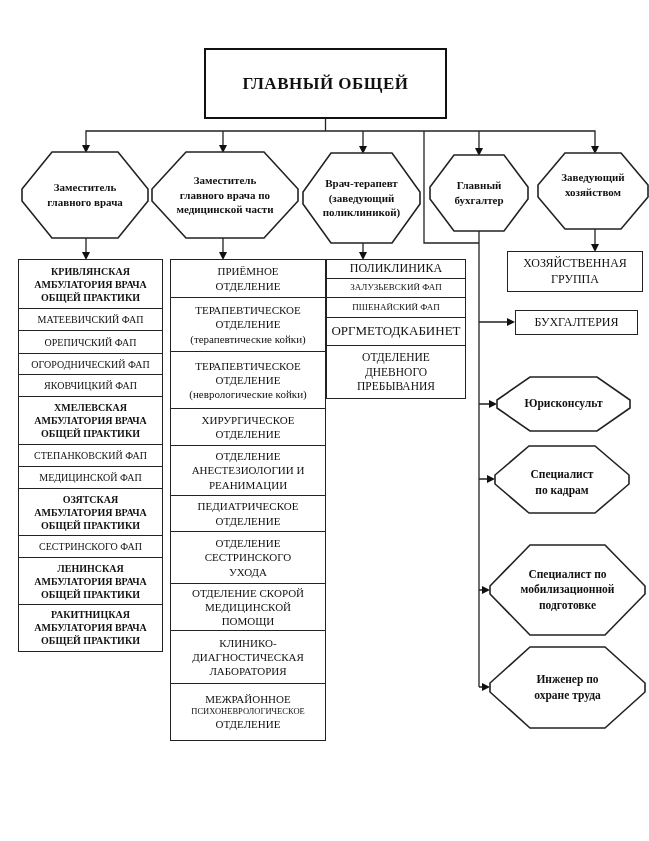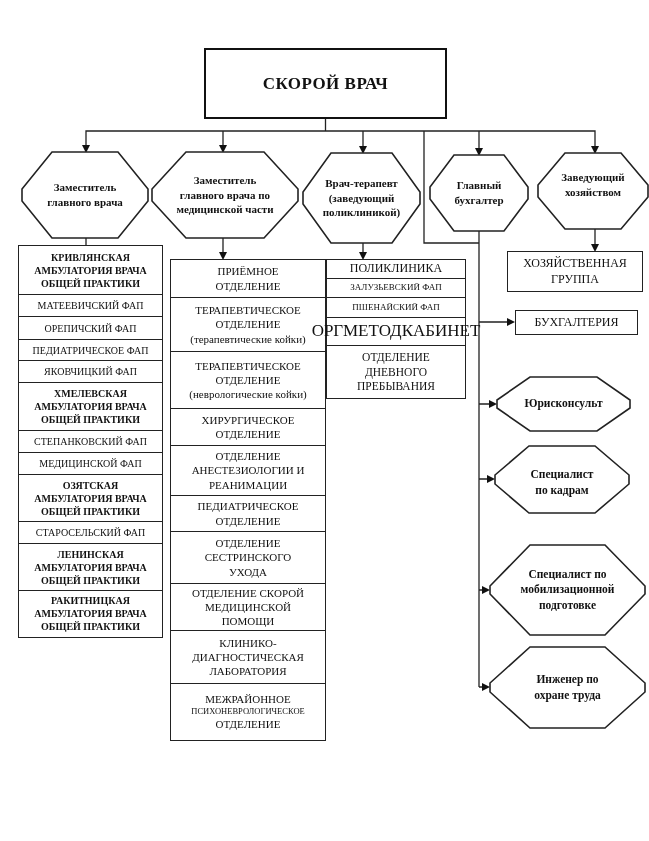--- a/index.html
+++ b/index.html
@@ -21,21 +21,21 @@
     position:relative;box-sizing:border-box;border:1.5px solid #222;background:#fff;
     margin-top:-1.5px;display:flex;flex-direction:column;align-items:center;
     justify-content:center;text-align:center;white-space:pre-line;
     font-size:11px;line-height:1.3;padding:1px 2px;
   }
   .cell:first-child{margin-top:0;}
   .c1 .cell{font-size:10px;line-height:1.3;}
   .b{font-weight:bold;}
   .fs9{font-size:9px;}
   .fs12{font-size:12px;}
-  .fs125{font-size:17px;}
+  .fs125{font-size:13px;}
   .fs115{font-size:11.5px;}
   .small-line{font-size:8.5px;line-height:1.25;}
   .box-label{font-size:12px;line-height:1.3;}
 </style>
 </head>
 <body>
 
 <div id="canvas">
 
   <svg id="wires" viewBox="0 0 649 841" xmlns="http://www.w3.org/2000/svg">
@@ -82,21 +82,21 @@
       <polygon points="454,155 504,155 528,187 528,199 504,231 454,231 430,199 430,187"></polygon>
       <polygon points="565,153 621,153 648,185 648,197 621,229 565,229 538,197 538,185"></polygon>
       <polygon points="530,377 597,377 630,400 630,408 597,431 530,431 497,408 497,400"></polygon>
       <polygon points="529,446 595,446 629,475 629,484 595,513 529,513 495,484 495,475"></polygon>
       <polygon points="530,545 605,545 645,586 645,594 605,635 530,635 490,594 490,586"></polygon>
       <polygon points="530,647 605,647 645,683 645,692 605,728 530,728 490,692 490,683"></polygon>
     </g>
   </svg>
 
   <div class="abs rect title-box" style="left:204px;top:48px;width:243px;height:71px;">
-    <span class="lbl">СКОРОЙ ВРАЧ</span>
+    <span class="lbl">ГЛАВНЫЙ ОБЩЕЙ</span>
   </div>
 
   <div class="abs oct-label" style="left:22px;top:152px;width:126px;height:86px;">
     <span class="lbl">Заместитель
 главного врача</span>
   </div>
   <div class="abs oct-label" style="left:152px;top:152px;width:146px;height:86px;">
     <span class="lbl">Заместитель
 главного врача по
 медицинской части</span>
@@ -108,37 +108,37 @@
   </div>
   <div class="abs oct-label" style="left:430px;top:155px;width:98px;height:76px;">
     <span class="lbl">Главный
 бухгалтер</span>
   </div>
   <div class="abs oct-label" style="left:538px;top:153px;width:110px;height:64px;">
     <span class="lbl">Заведующий
 хозяйством</span>
   </div>
 
-  <div class="col c1" style="left:18px;top:245px;width:145px;">
+  <div class="col c1" style="left:18px;top:259px;width:145px;">
     <div class="cell b" style="height:50px">КРИВЛЯНСКАЯ
 АМБУЛАТОРИЯ ВРАЧА
 ОБЩЕЙ ПРАКТИКИ</div>
     <div class="cell" style="height:24px">МАТЕЕВИЧСКИЙ ФАП</div>
     <div class="cell" style="height:24px">ОРЕПИЧСКИЙ ФАП</div>
-    <div class="cell" style="height:23px">ПЕДИАТРИЧЕСКОЕ ФАП</div>
+    <div class="cell" style="height:23px">ОГОРОДНИЧЕСКИЙ ФАП</div>
     <div class="cell" style="height:23px">ЯКОВЧИЦКИЙ ФАП</div>
     <div class="cell b" style="height:50px">ХМЕЛЕВСКАЯ
 АМБУЛАТОРИЯ ВРАЧА
 ОБЩЕЙ ПРАКТИКИ</div>
     <div class="cell" style="height:23px">СТЕПАНКОВСКИЙ ФАП</div>
     <div class="cell" style="height:24px">МЕДИЦИНСКОЙ ФАП</div>
     <div class="cell b" style="height:48px">ОЗЯТСКАЯ
 АМБУЛАТОРИЯ ВРАЧА
 ОБЩЕЙ ПРАКТИКИ</div>
-    <div class="cell" style="height:24px">СТАРОСЕЛЬСКИЙ ФАП</div>
+    <div class="cell" style="height:24px">СЕСТРИНСКОГО ФАП</div>
     <div class="cell b" style="height:48px">ЛЕНИНСКАЯ
 АМБУЛАТОРИЯ ВРАЧА
 ОБЩЕЙ ПРАКТИКИ</div>
     <div class="cell b" style="height:48px">РАКИТНИЦКАЯ
 АМБУЛАТОРИЯ ВРАЧА
 ОБЩЕЙ ПРАКТИКИ</div>
   </div>
 
   <div class="col" style="left:170px;top:259px;width:156px;">
     <div class="cell" style="height:39px">ПРИЁМНОЕ

